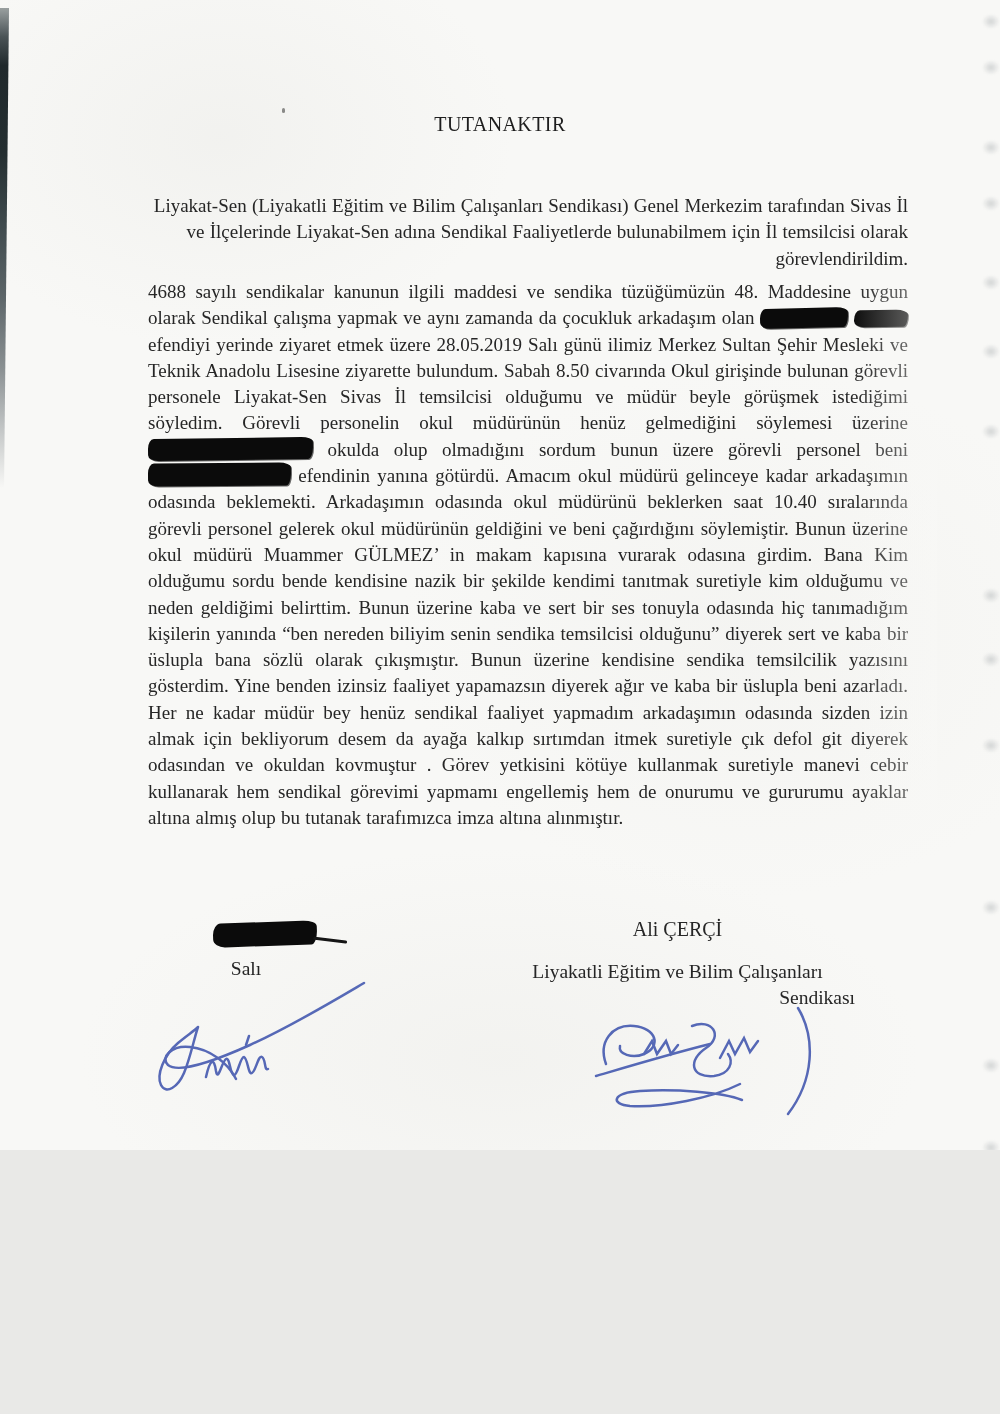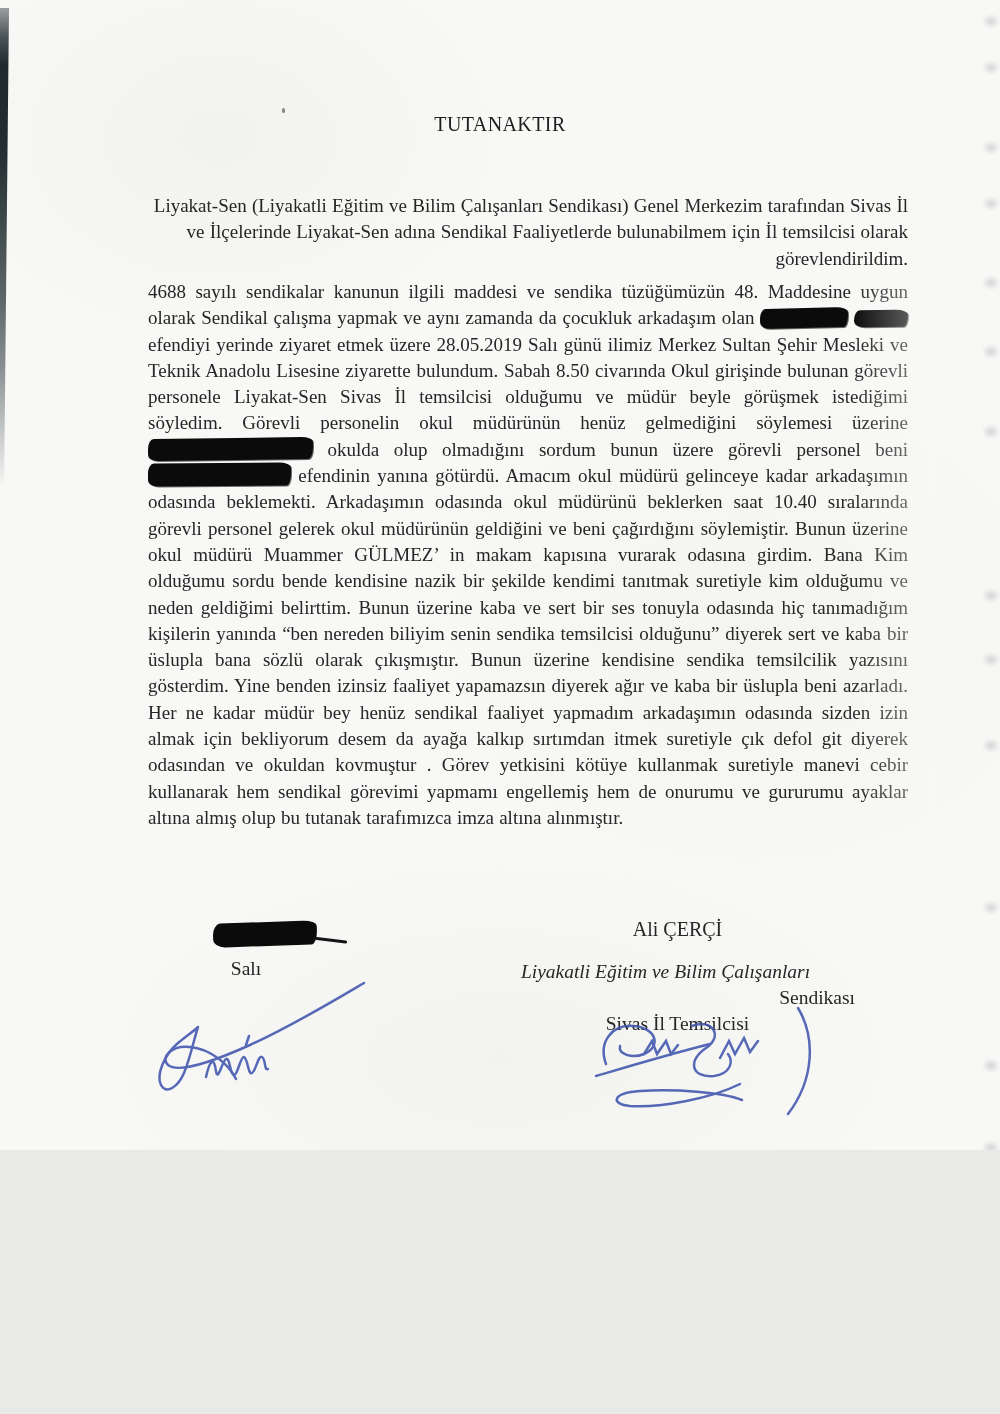--- a/index.html
+++ b/index.html
@@ -52,21 +52,21 @@
     content:"";position:absolute;right:-30px;bottom:3px;
     width:34px;height:2.5px;background:#151515;
     transform:rotate(9deg);border-radius:2px;
   }
   
   .witness-label{
     position:absolute;left:196px;top:958px;width:100px;
     text-align:center;font-size:19.5px;color:#242424;
   }
   .sig-name{position:absolute;left:500px;top:918px;width:355px;text-align:center;font-size:20px;}
-  .sig-org1{position:absolute;left:488px;top:961px;width:355px;text-align:center;font-size:19.5px;font-style:italic;}
+  .sig-org1{position:absolute;left:500px;top:961px;width:355px;text-align:center;font-size:19.5px;}
   .sig-org2{position:absolute;left:500px;top:987px;width:355px;text-align:right;font-size:19.5px;}
   .sig-role{position:absolute;left:500px;top:1013px;width:355px;text-align:center;font-size:19.5px;}
   .sig-svg{position:absolute;pointer-events:none;}
   .sig-left{left:150px;top:975px;}
   .sig-right{left:590px;top:1000px;}
   
   .edge-left{
     position:absolute;left:0;top:8px;width:9px;height:480px;
     background:linear-gradient(to bottom,
       #9aa0a0 0%, #4a5356 6%, #20292c 12%, #242e30 30%,
@@ -135,21 +135,20 @@
       <path d="M 214 8 C 180 28, 140 52, 100 70 C 60 88, 28 98, 18 90 C 10 82, 22 70, 40 72 C 60 74, 78 88, 86 104"></path>
       <path d="M 48 52 C 44 64, 40 84, 34 98 C 28 112, 16 120, 11 110 C 6 100, 14 80, 28 68 C 36 61, 44 56, 48 52"></path>
       <path d="M 56 102 C 60 84, 64 82, 66 96 C 68 108, 72 86, 76 84 C 80 82, 80 100, 84 100 C 88 100, 90 82, 94 82 C 98 84, 98 100, 102 98 C 106 96, 108 80, 112 82 C 116 84, 114 96, 118 94"></path>
       <path d="M 96 70 l 3 -9"></path>
     </g>
   </svg>
 
   <div class="sig-name">Ali ÇERÇİ</div>
   <div class="sig-org1">Liyakatli Eğitim ve Bilim Çalışanları</div>
   <div class="sig-org2">Sendikası</div>
-  <div class="sig-role">Sivas İl Temsilcisi</div>
   <svg class="sig-svg sig-right" width="240" height="130" viewBox="0 0 240 130" fill="none">
     <g stroke="#4055ae" stroke-width="2.5" stroke-linecap="round" fill="none" opacity="0.88">
       <path d="M 16 64 C 8 42, 22 24, 44 26 C 66 28, 72 46, 54 54 C 42 59, 28 54, 30 46"></path>
       <path d="M 54 54 l 8 -13 l 5 13 l 9 -13 l 5 13 l 7 -9"></path>
       <path d="M 6 76 C 40 66, 80 54, 120 44"></path>
       <path d="M 102 26 C 122 18, 134 36, 116 48 C 98 60, 100 78, 124 76 C 140 74, 144 62, 138 54"></path>
       <path d="M 130 58 l 9 -17 l 6 13 l 9 -16 l 6 14 l 8 -11"></path>
       <path d="M 208 8 C 226 38, 224 80, 198 114"></path>
       <path d="M 150 84 C 122 98, 72 108, 40 106 C 20 104, 22 93, 50 91 C 86 89, 132 92, 152 100"></path>
     </g>

